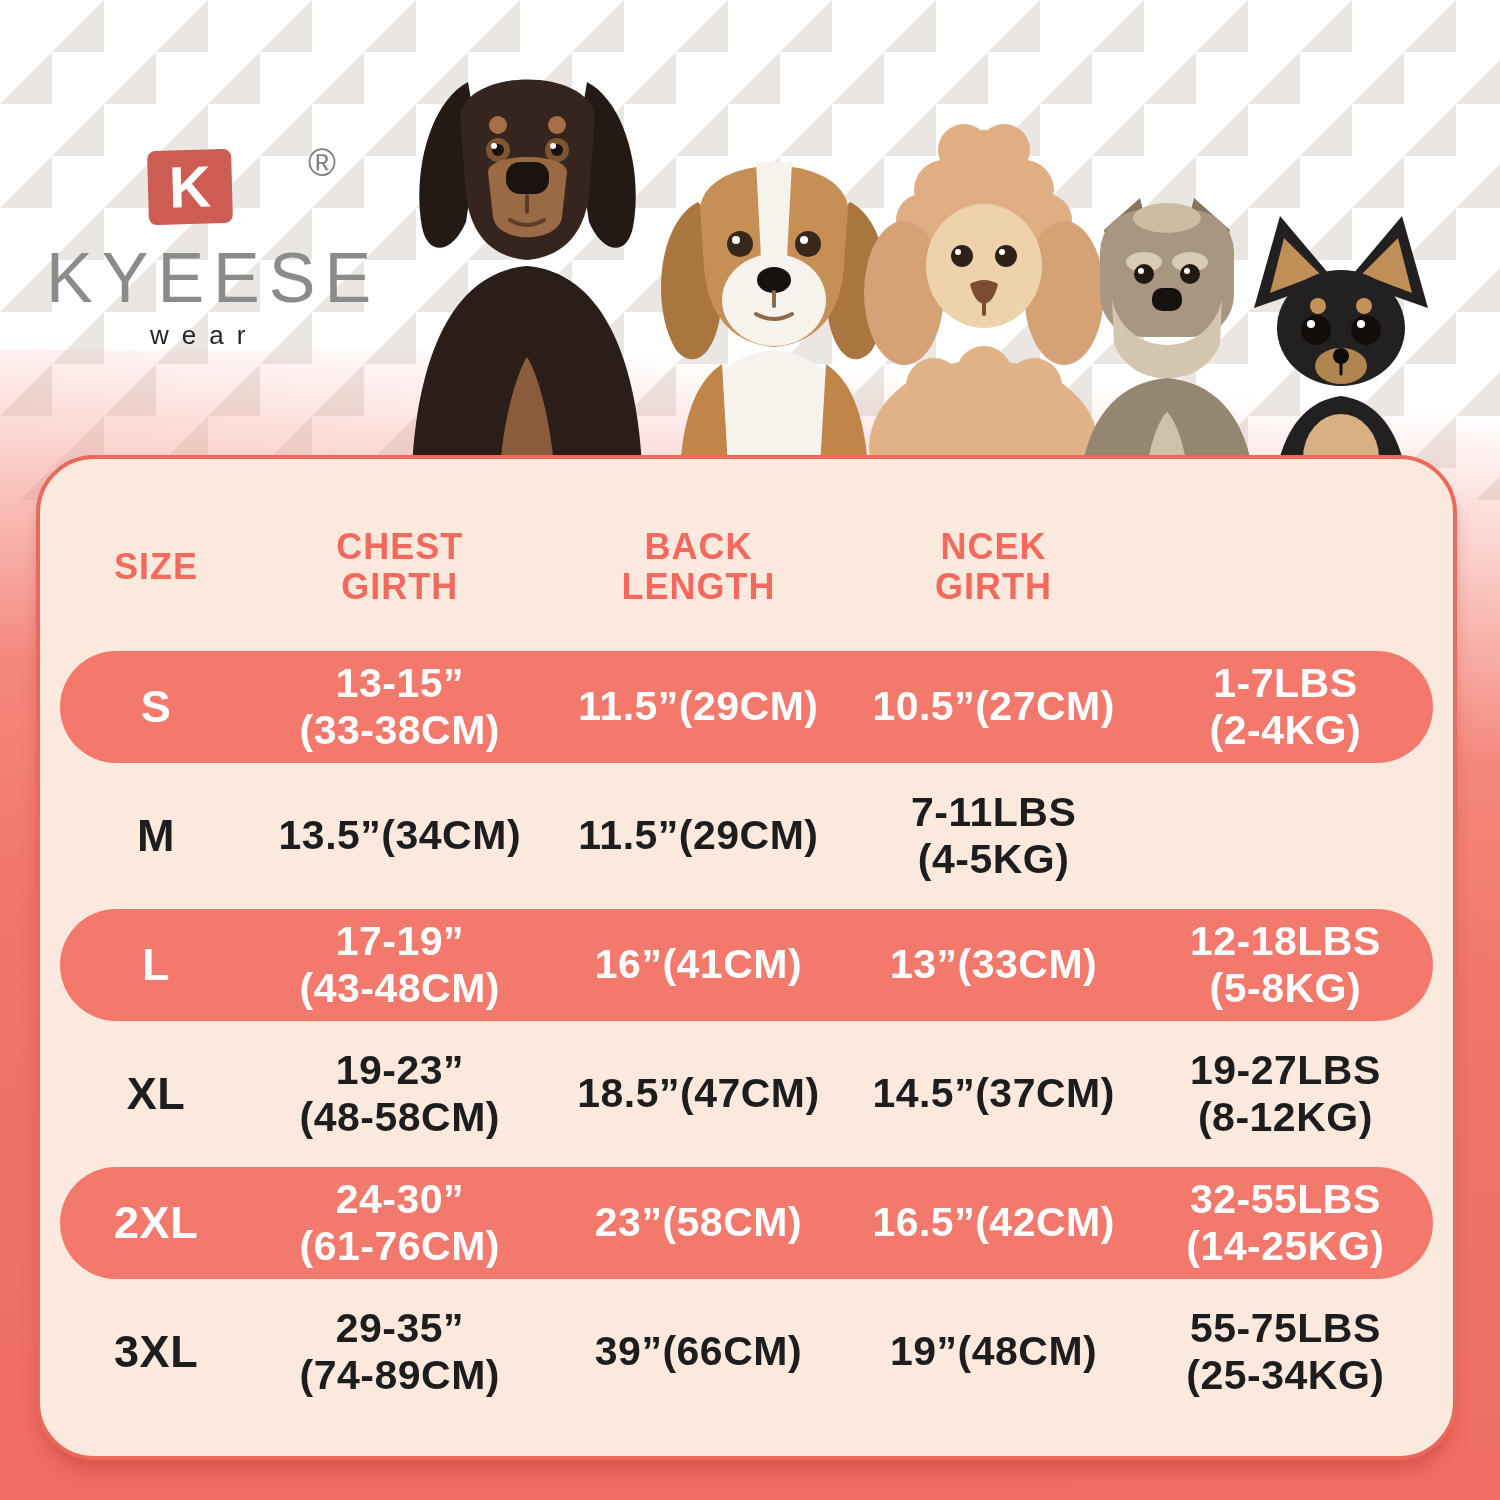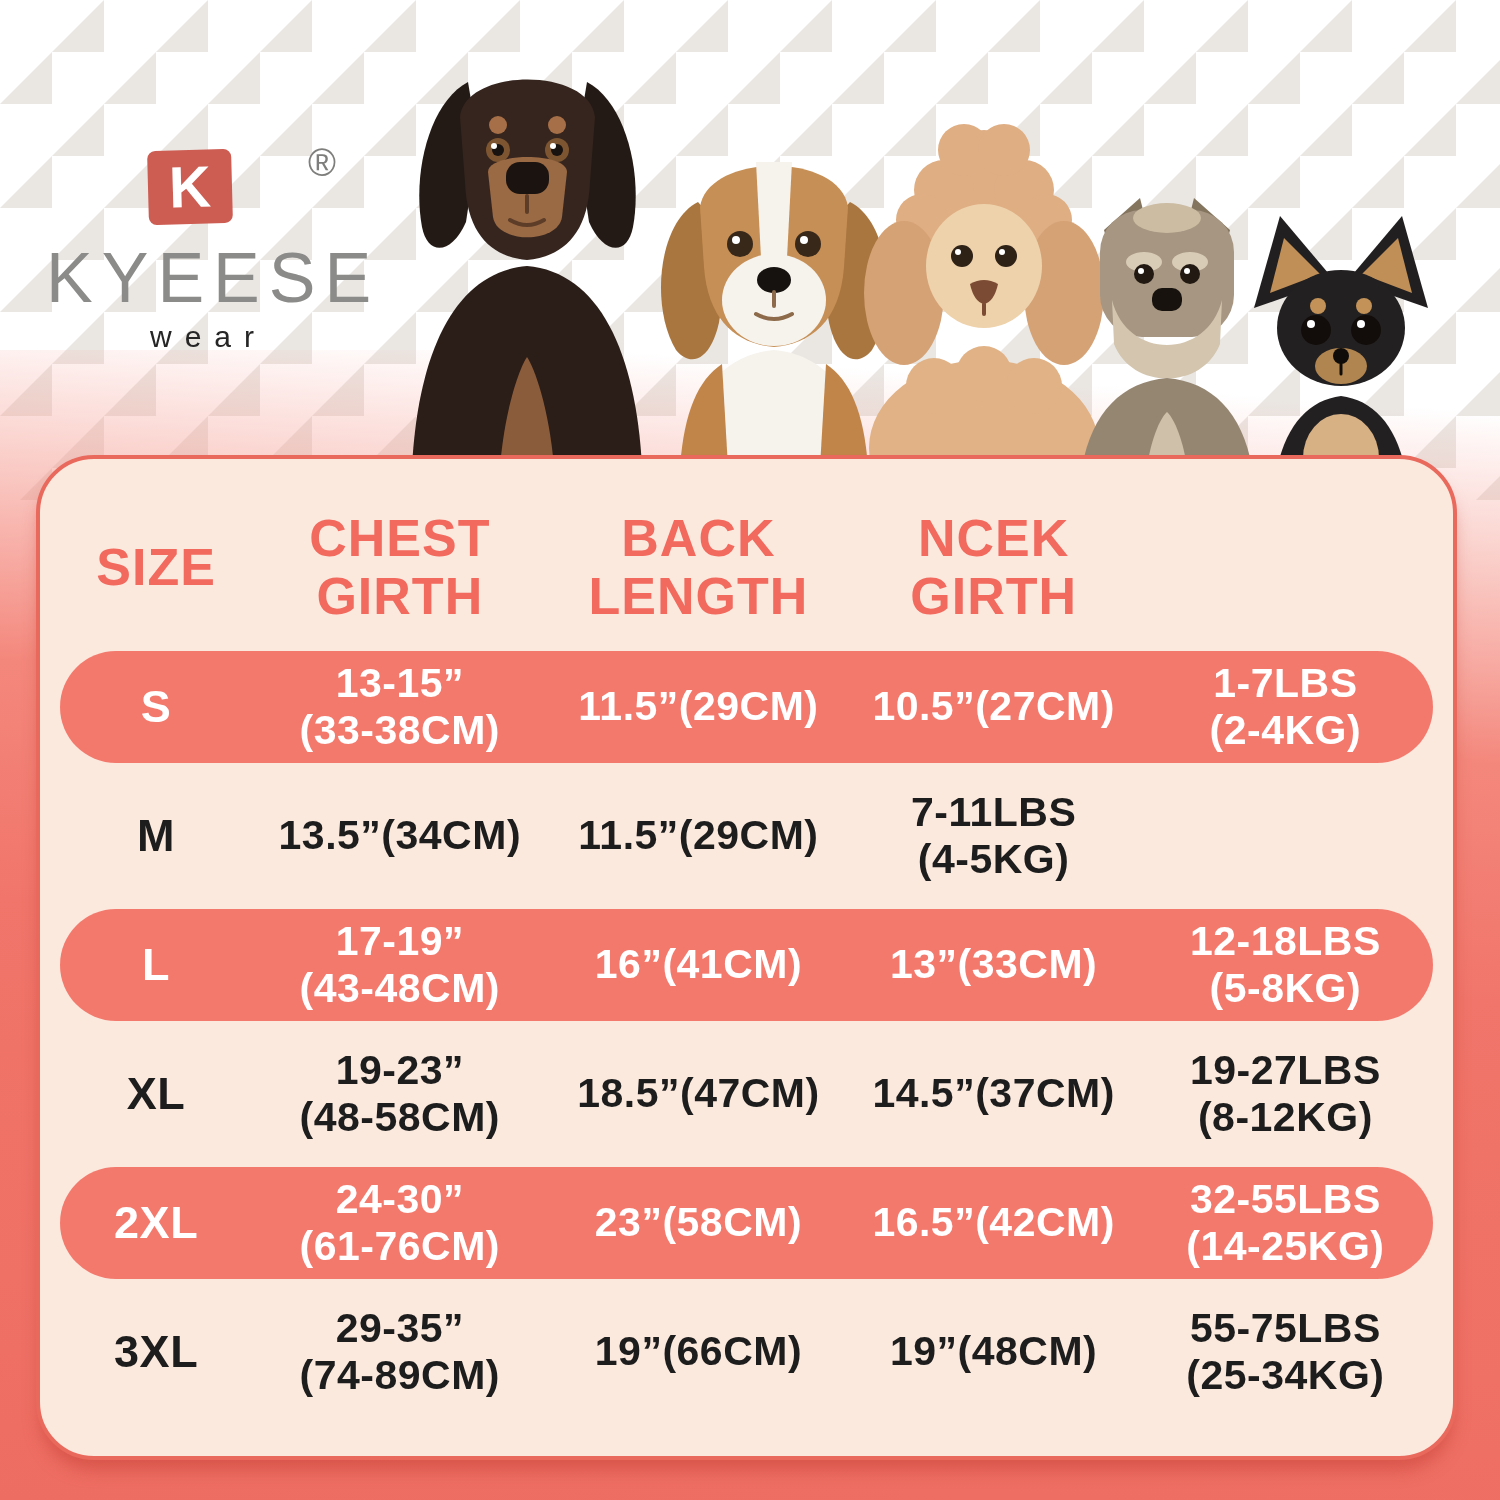--- a/index.html
+++ b/index.html
@@ -27,38 +27,38 @@
     display:flex;align-items:center;justify-content:center;
   }
   .logo-k{color:#fff;font-size:58px;font-weight:700;line-height:1;}
   .logo-reg{position:absolute;left:308px;top:142px;font-size:38px;color:#7e7e7c;}
   .logo-name{
     position:absolute;left:46px;top:238px;width:330px;
     font-size:70px;letter-spacing:9px;color:#8b8b89;font-weight:400;white-space:nowrap;
   }
   .logo-sub{
     position:absolute;left:150px;top:320px;
-    font-size:30px;letter-spacing:13px;color:#262626;font-weight:400;
+    font-size:26px;letter-spacing:13px;color:#262626;font-weight:400;
   }
   
   .dogs{position:absolute;left:0;top:0;z-index:3;}
   .dog{position:absolute;}
   
   .size-card{
     position:absolute;left:36px;top:455px;width:1421px;height:1005px;
     box-sizing:border-box;background:#fbe9de;border:4px solid #e9695d;
     border-radius:58px;padding:24px 20px 0;z-index:5;
     box-shadow:0 14px 16px -4px rgba(196,62,52,0.5);
   }
   .chart-header,.row{
     display:grid;grid-template-columns:14% 21.5% 22% 21% 21.5%;
     align-items:center;text-align:center;white-space:pre-line;
   }
   .chart-header{
-    height:168px;color:#f2695e;font-weight:700;font-size:52px;
+    height:168px;color:#f2695e;font-weight:700;font-size:36px;
     line-height:1.12;letter-spacing:1px;
   }
   .row{
     height:112px;margin-bottom:17px;font-size:41px;font-weight:700;
     color:#1d1d1d;line-height:1.15;letter-spacing:0.5px;
   }
   .row.highlight{background:#f4796d;border-radius:60px;color:#ffffff;}
   .cell-size{font-size:45px;}
 </style>
 </head>
@@ -247,19 +247,19 @@
     <div>23”(58CM)</div>
     <div>16.5”(42CM)</div>
     <div>32-55LBS
 (14-25KG)</div>
   </div>
 
   <div class="row">
     <div class="cell-size">3XL</div>
     <div>29-35”
 (74-89CM)</div>
-    <div>19”(66CM)</div>
+    <div>39”(66CM)</div>
     <div>19”(48CM)</div>
     <div>55-75LBS
 (25-34KG)</div>
   </div>
 
 </div>
 
 </body></html>

